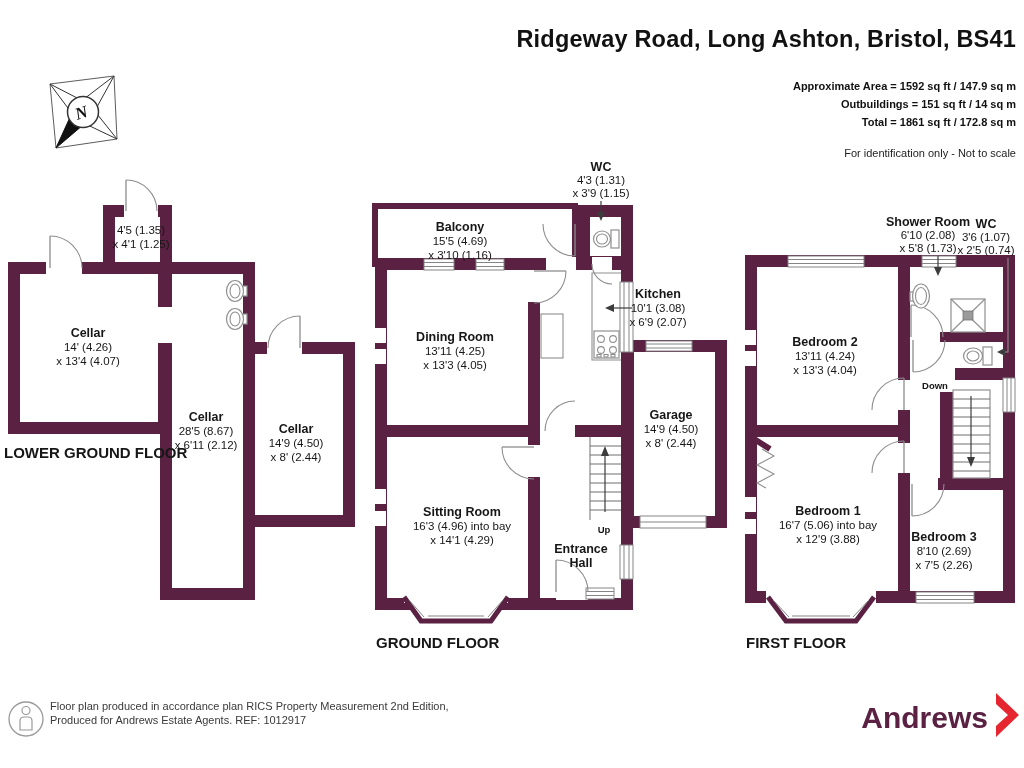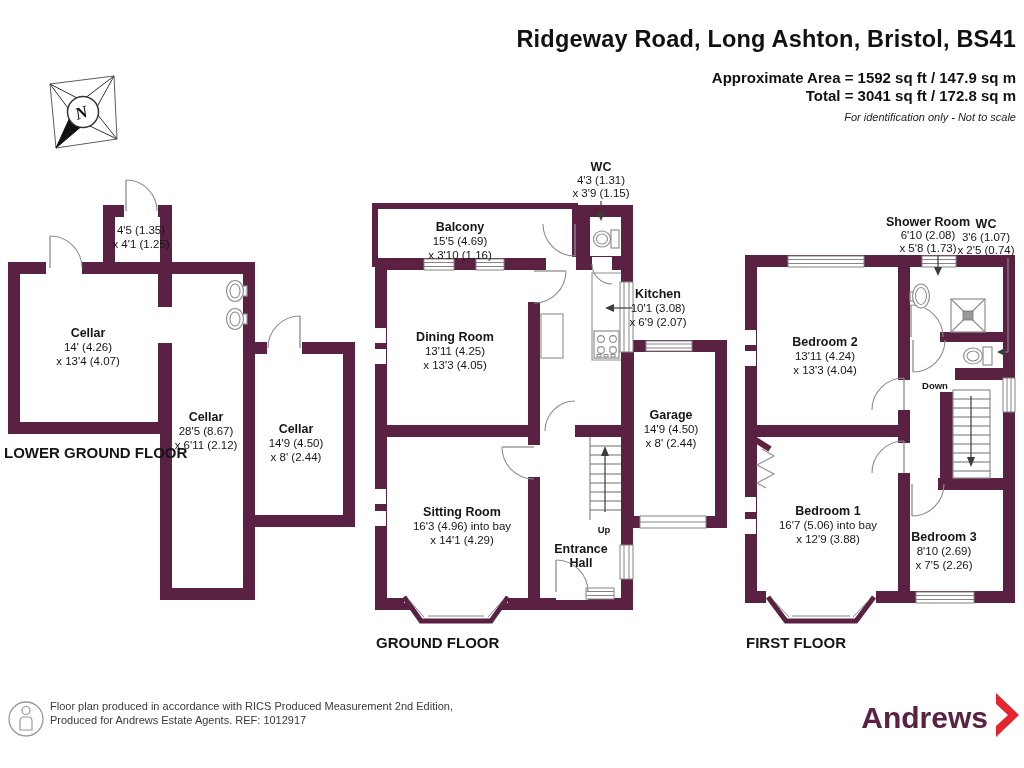--- a/index.html
+++ b/index.html
@@ -24,23 +24,23 @@
   .compassline{fill:none;stroke:#4a4a4a;stroke-width:0.9;}
   .compasspt{fill:#ffffff;stroke:#333;stroke-width:1;}
   text.rn{font:bold 12.5px "Liberation Sans",sans-serif;fill:#161616;text-anchor:middle;}
   text.rd{font:11.5px "Liberation Sans",sans-serif;fill:#161616;text-anchor:middle;}
   text.fl{font:bold 15px "Liberation Sans",sans-serif;fill:#161616;}
   text.sm{font:bold 9.5px "Liberation Sans",sans-serif;fill:#161616;text-anchor:middle;}
   text.nl{font:italic bold 17px "Liberation Serif",serif;fill:#111;text-anchor:middle;}
   text.brand{font:bold 30px "Liberation Sans",sans-serif;fill:#5a2143;text-anchor:end;}
   
   .hdr{position:absolute;top:26px;right:8px;text-align:right;}
-  .hdr .title{font-size:23.5px;font-weight:bold;letter-spacing:0.2px;margin-bottom:16px;}
-  .hdr .stat{font-size:15px;font-weight:bold;line-height:18px;}
-  .hdr .note{font-size:11px;margin-top:6px;color:#1c1c1c;font-style:italic;}
+  .hdr .title{font-size:23.5px;font-weight:bold;letter-spacing:0.2px;margin-bottom:24px;}
+  .hdr .stat{font-size:11px;font-weight:bold;line-height:18px;}
+  .hdr .note{font-size:11px;margin-top:16px;color:#1c1c1c;}
   .ftr{position:absolute;left:50px;top:699px;font-size:11px;line-height:14px;color:#3a3a3a;}
 </style>
 </head>
 <body>
 
 <div id="stage">
 
   <svg id="plan-svg" width="1024" height="768" viewBox="0 0 1024 768">
 
     <g>
@@ -347,22 +347,23 @@
       <circle cx="26" cy="710.5" r="4" fill="none" stroke="#9a9a9a" stroke-width="1.2"></circle>
       <path d="M20,730 L20,721 Q20,717 24,717 L28,717 Q32,717 32,721 L32,730 Z" fill="none" stroke="#9a9a9a" stroke-width="1.2"></path>
     </g>
     <text class="brand" x="988" y="728">Andrews</text>
     <path d="M996,693 L1019,715 L996,737 L996,726 L1008,715 L996,704 Z" fill="#e52630"></path>
   </svg>
 
   <div class="hdr">
     <div class="title">Ridgeway Road, Long Ashton, Bristol, BS41</div>
     <div class="stat">Approximate Area = 1592 sq ft / 147.9 sq m</div>
-    <div class="stat">Total = 3041 sq ft / 172.8 sq m</div>
+    <div class="stat">Outbuildings = 151 sq ft / 14 sq m</div>
+    <div class="stat">Total = 1861 sq ft / 172.8 sq m</div>
     <div class="note">For identification only - Not to scale</div>
   </div>
 
   <div class="ftr">
-    <div>Floor plan produced in accordance with RICS Produced Measurement 2nd Edition,</div>
+    <div>Floor plan produced in accordance plan RICS Property Measurement 2nd Edition,</div>
     <div>Produced for Andrews Estate Agents.    REF: 1012917</div>
   </div>
 
 </div>
 
 </body></html>

